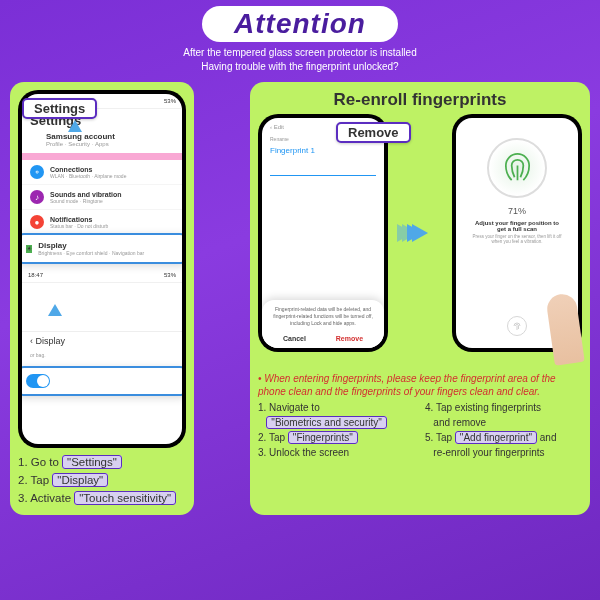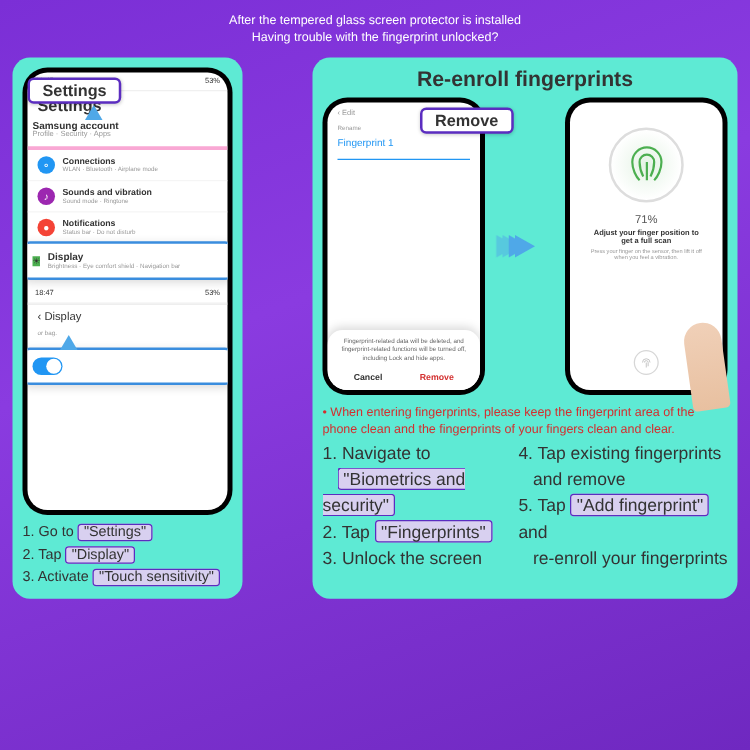--- a/index.html
+++ b/index.html
@@ -1,76 +1,77 @@
 <!DOCTYPE html>
 <html><head>
 <meta charset="utf-8">
 <style>
   * { box-sizing: border-box; margin: 0; padding: 0; }
   body { width: 600px; height: 600px; font-family: Arial, sans-serif; background: linear-gradient(160deg, #7b2fd6 0%, #8a3be0 40%, #6f28c0 100%); position: relative; overflow: hidden; }
   .header { text-align: center; padding: 6px 0 2px; }
   .attention-pill { display: inline-block; background: #fff; color: #4a1d9e; font-weight: 900; font-style: italic; font-size: 28px; padding: 2px 32px; border-radius: 20px; letter-spacing: 1px; }
   .subtitle { color: #fff; text-align: center; font-size: 10px; line-height: 1.4; margin-top: 4px; }
   .panels { display: flex; justify-content: space-between; padding: 6px 10px 0; gap: 8px; }
-  .panel { background: #5eead4; border-radius: 14px; padding: 8px; position: relative; }
+  .panel { background: #bef264; border-radius: 14px; padding: 8px; position: relative; }
   .panel.left { width: 184px; }
   .panel.right { width: 340px; }
   .phone { background: #000; border-radius: 20px; padding: 4px; position: relative; }
   .phone.small { width: 130px; }
   .phone .screen { background: #fff; border-radius: 16px; overflow: hidden; font-size: 7px; color: #333; position: relative; min-height: 260px; }
   .phone.small .screen { min-height: 230px; }
   .statusbar { display: flex; justify-content: space-between; padding: 4px 6px; font-size: 6px; border-bottom: 1px solid #f0f0f0; }
   .settings-title { font-size: 13px; font-weight: 600; padding: 4px 8px 2px; }
-  .samsung-row { padding: 2px 4px 6px; font-size: 7px; border-bottom: 3px solid #f9a8d4; }
+  .samsung-row { padding: 2px 24px 6px; font-size: 7px; border-bottom: 7px solid #f9a8d4; }
   .samsung-row .name { font-weight: 600; font-size: 8px; }
   .samsung-row .sub { color: #999; font-size: 6px; }
   .menu-item { display: flex; align-items: center; padding: 5px 8px; border-bottom: 1px solid #f5f5f5; }
   .menu-item .icon { width: 14px; height: 14px; border-radius: 50%; margin-right: 6px; display: flex; align-items: center; justify-content: center; color: #fff; font-size: 8px; flex-shrink: 0; }
   .icon.blue { background: #2196f3; }
   .icon.purple { background: #9c27b0; }
   .icon.red { background: #f44336; }
   .icon.green { background: #4caf50; }
   .menu-item .text .title { font-weight: 600; font-size: 7px; }
   .menu-item .text .desc { color: #999; font-size: 5px; }
   .display-card { background: #fff; border: 2px solid #3a8dde; border-radius: 8px; padding: 6px 8px; box-shadow: 0 2px 8px rgba(0,0,0,0.15); margin: -2px -6px 4px -6px; position: relative; z-index: 2; }
-  .sub-screen { border-top: 1px solid #eee; padding: 4px 8px; }
+  .sub-screen { border-top: 1px solid #eee; padding: 4px 8px; margin-top: 48px; }
   .sub-screen .back { color: #333; font-size: 9px; }
   .touch-card { background: #fff; border: 2px solid #3a8dde; border-radius: 8px; padding: 6px 8px; margin: 4px -6px -4px -6px; box-shadow: 0 2px 8px rgba(0,0,0,0.15); display: flex; align-items: center; justify-content: space-between; }
   .toggle { width: 24px; height: 14px; background: #2196f3; border-radius: 7px; position: relative; }
   .toggle::after { content: ''; position: absolute; right: 1px; top: 1px; width: 12px; height: 12px; background: #fff; border-radius: 50%; }
   .arrow-up { position: absolute; width: 0; height: 0; border-left: 7px solid transparent; border-right: 7px solid transparent; border-bottom: 12px solid #4fa8e8; }
   .pill-label { position: absolute; background: #fff; border: 2px solid #5b2dc0; border-radius: 5px; padding: 1px 10px; font-size: 13px; font-weight: 700; color: #333; box-shadow: 0 1px 3px rgba(0,0,0,0.2); z-index: 5; }
   .instructions { font-size: 11.5px; color: #333; margin-top: 6px; line-height: 1.55; }
   .hl { background: #d8d0f0; border: 1px solid #5b2dc0; border-radius: 3px; padding: 0 4px; font-weight: 500; }
   .right-title { color: #333; font-weight: 700; font-size: 17px; text-align: center; margin-bottom: 4px; }
   .right-phones { display: flex; align-items: center; justify-content: space-between; position: relative; }
   .arrow-right { width: 0; height: 0; border-top: 9px solid transparent; border-bottom: 9px solid transparent; border-left: 16px solid #4fa8e8; filter: drop-shadow(-5px 0 0 #4fa8e8) drop-shadow(-10px 0 0 rgba(79,168,232,0.5)); margin: 0 2px; }
   .dialog { position: absolute; bottom: 0; left: 0; right: 0; background: #fff; border-top-left-radius: 12px; border-top-right-radius: 12px; padding: 6px; font-size: 5px; text-align: center; box-shadow: 0 -2px 8px rgba(0,0,0,0.15); }
   .dialog .buttons { display: flex; justify-content: space-around; margin-top: 8px; font-size: 7px; font-weight: 600; }
   .dialog .remove-btn { color: #d32f2f; }
   .fp-editor { padding: 6px 8px; }
   .fp-editor .top { display: flex; justify-content: space-between; color: #999; font-size: 6px; }
-  .fp-editor .name { color: #2196f3; font-size: 8px; margin-top: 4px; border-bottom: 1px solid #2196f3; padding-bottom: 8px; }
+  .fp-editor .name { color: #2196f3; font-size: 8px; margin-top: 4px; border-bottom: 1px solid #2196f3; padding-bottom: 20px; }
   .scan-screen { text-align: center; padding: 20px 16px; }
   .fp-circle { width: 60px; height: 60px; border-radius: 50%; border: 2px solid #ddd; margin: 0 auto 8px; display: flex; align-items: center; justify-content: center; position: relative; background: radial-gradient(circle, rgba(76,175,80,0.15) 0%, transparent 70%); }
   .fp-circle svg { width: 35px; height: 35px; }
   .percent { font-size: 9px; color: #555; margin-bottom: 4px; }
   .scan-text { font-size: 6px; color: #333; font-weight: 600; margin-bottom: 2px; }
   .scan-sub { font-size: 4.5px; color: #999; }
   .hand { position: absolute; bottom: -12px; right: -8px; width: 70px; height: 90px; }
   .thumb { position: absolute; bottom: 0; right: 10px; width: 30px; height: 70px; background: linear-gradient(to bottom, #f0d0b8, #e8c0a0); border-radius: 16px 16px 4px 4px; transform: rotate(-8deg); }
-  .red-note { color: #d32f2f; font-size: 10px; margin-top: 8px; line-height: 1.3; }
-  .right-instructions { display: flex; gap: 10px; font-size: 14px; color: #333; margin-top: 2px; line-height: 1.5; }
+  .red-note { color: #d32f2f; font-size: 10px; margin-top: 20px; line-height: 1.3; font-style: italic; }
+  .right-instructions { display: flex; gap: 10px; font-size: 10px; color: #333; margin-top: 2px; line-height: 1.5; }
   .right-instructions .col { flex: 1; }
   .sensor { width: 20px; height: 20px; border: 1px solid #bbb; border-radius: 50%; margin: 60px auto 0; display: flex; align-items: center; justify-content: center; opacity: 0.6; position: absolute; bottom: 12px; left: 50%; transform: translateX(-50%); }
 </style>
 </head>
 <body>
 
 <div class="header">
+  <div class="attention-pill">Attention</div>
   <div class="subtitle">
     <span>After the tempered glass screen protector is installed</span><br>
     <span>Having trouble with the fingerprint unlocked?</span>
   </div>
 </div>
 
 <div class="panels">
 
   <div class="panel left">
     <div class="phone">

